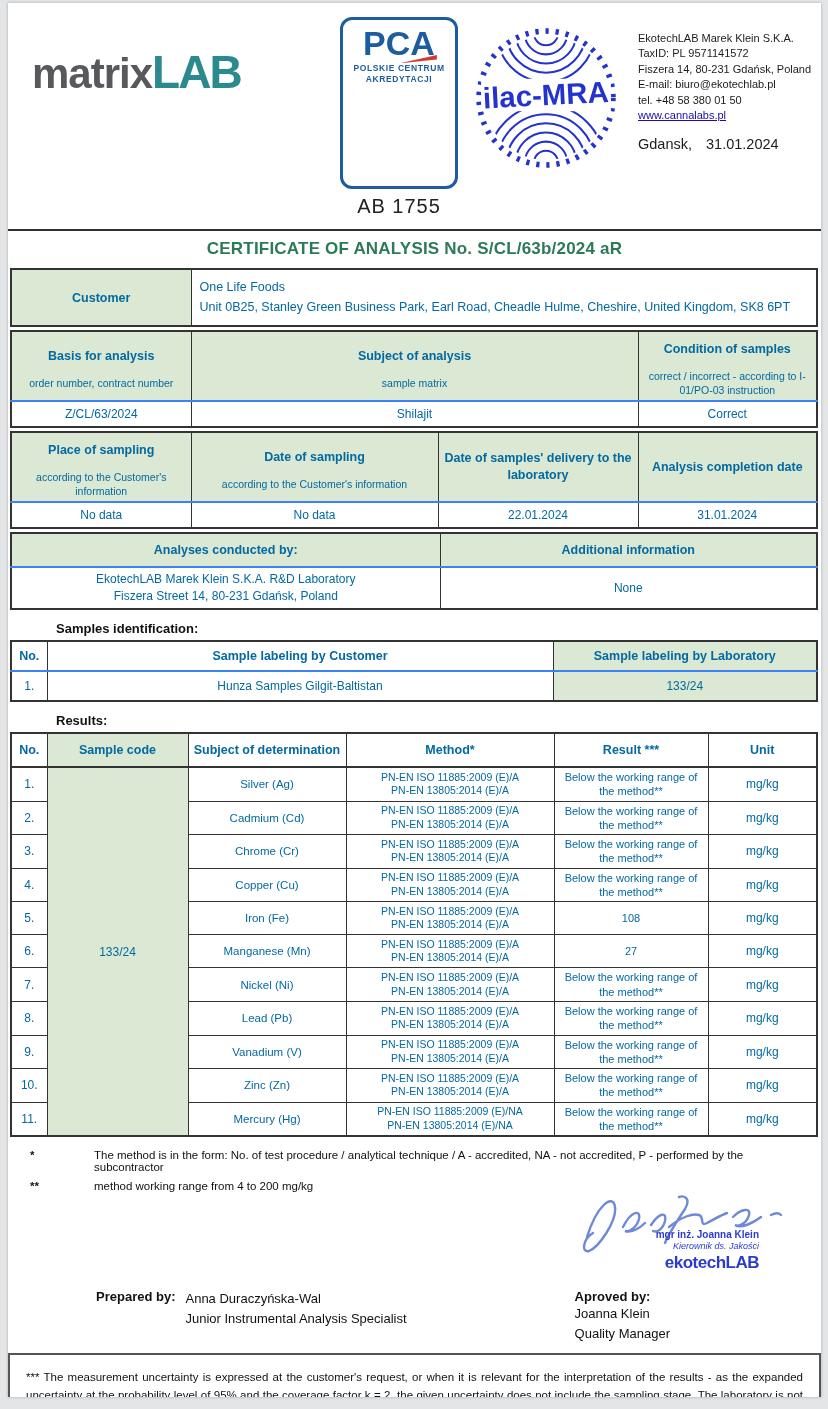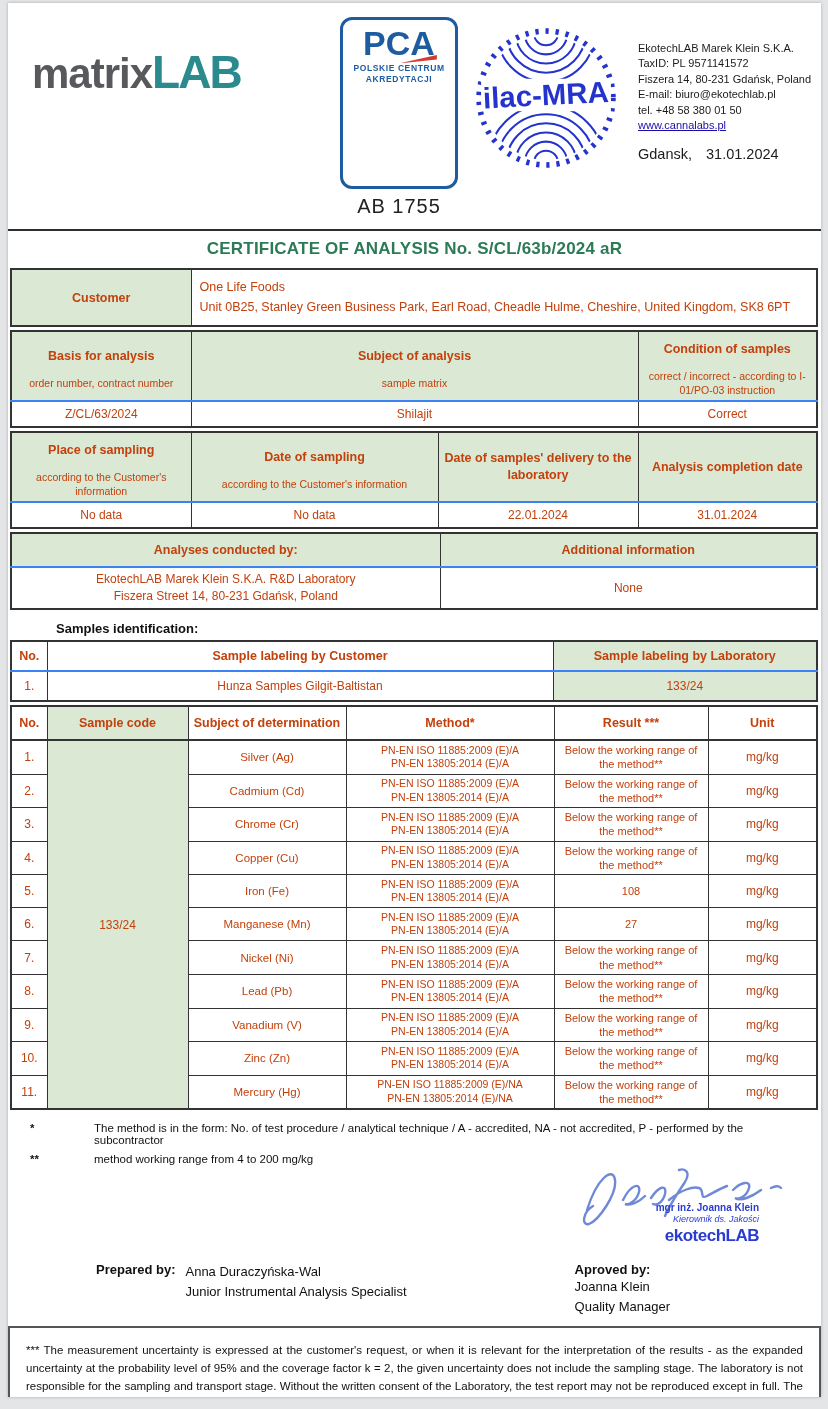--- a/index.html
+++ b/index.html
@@ -23,32 +23,32 @@
              clip-path:polygon(0 100%, 100% 0, 100% 55%, 6% 100%); }
   .pca-sub { font-size:8.5px; font-weight:bold; color:#1d5c9e; letter-spacing:.6px; line-height:1.3; margin-top:3px; }
   .pca-blue { flex:1; background:#1d5c9e; margin:5px 6px 6px; border-radius:4px; display:flex;
               flex-direction:column; align-items:center; justify-content:space-between; padding:9px 0 7px; }
   .pca-badania { color:#fff; font-size:10.5px; font-weight:bold; letter-spacing:2px; }
   .ab-number { font-size:20px; color:#222; margin-top:6px; letter-spacing:1px; }
 
   .ilac { position:absolute; left:467px; top:24px; }
   .ilac text { font-family:"Liberation Sans", sans-serif; }
 
-  .lab-info { position:absolute; left:630px; top:38px; width:182px; font-size:11px; line-height:1.4; color:#1c1c1c; }
+  .lab-info { position:absolute; left:630px; top:28px; width:182px; font-size:11px; line-height:1.4; color:#1c1c1c; }
   .lab-info a { color:#1a0dab; text-decoration:underline; }
   .city-date { margin-top:11px; font-size:14.5px; color:#1c1c1c; }
   .city-date .d { margin-left:14px; }
 
   .hr-line { border-top:2px solid #2e2e2e; }
 
   .title { text-align:center; color:#2d7a56; font-weight:bold; font-size:17px; padding:8px 0 6px; letter-spacing:.2px; }
 
   
   table { border-collapse:collapse; width:808px; margin:3px 0 0 2px; table-layout:fixed;
-          border:2px solid #333; font-size:12px; color:#c2410c; }
+          border:2px solid #333; font-size:12px; color:#0369a1; }
   td { border:1px solid #333; text-align:center; vertical-align:middle; padding:2px 5px; }
   .g { background:#dbe8d3; }
   .h { font-weight:bold; font-size:12.5px; }
   .sub { font-size:10.5px; font-weight:normal; }
   .hcell { height:70px; }
   .hcell .h { display:block; margin-top:7px; }
   .hcell .sub { display:block; margin-top:14px; line-height:1.25; }
   .vrow td { border-top:2px solid #3b82f6; height:26px; }
 
   .cust-cell { text-align:left; padding:4px 8px; line-height:1.55; font-size:12.5px; }
@@ -235,20 +235,21 @@
       <td class="h g">Sample labeling by Laboratory</td>
     </tr>
     <tr class="vrow">
       <td style="height:30px;">1.</td>
       <td>Hunza Samples Gilgit-Baltistan</td>
       <td class="g">133/24</td>
     </tr>
   </tbody>
       </table>
 
+  <div class="section-h">Results:</div>
 
   <table class="res-table">
     <thead>
       <tr>
         <td class="h" style="width:36px;">No.</td>
         <td class="h g" style="width:141px;">Sample code</td>
         <td class="h" style="width:158px;">Subject of determination</td>
         <td class="h" style="width:208px;">Method*</td>
         <td class="h" style="width:154px;">Result ***</td>
         <td class="h">Unit</td>

